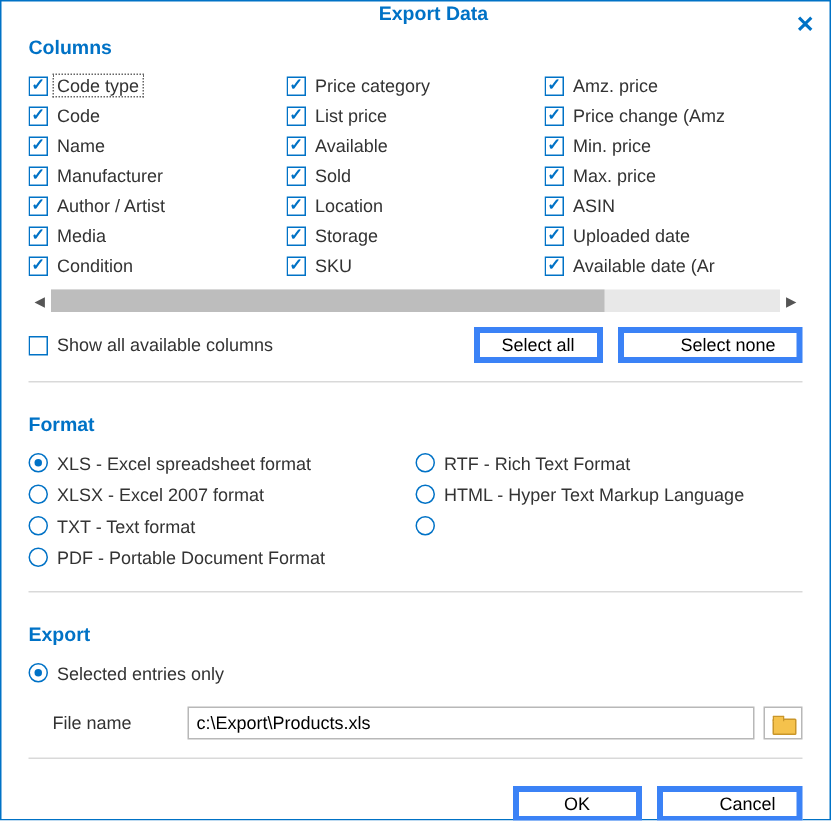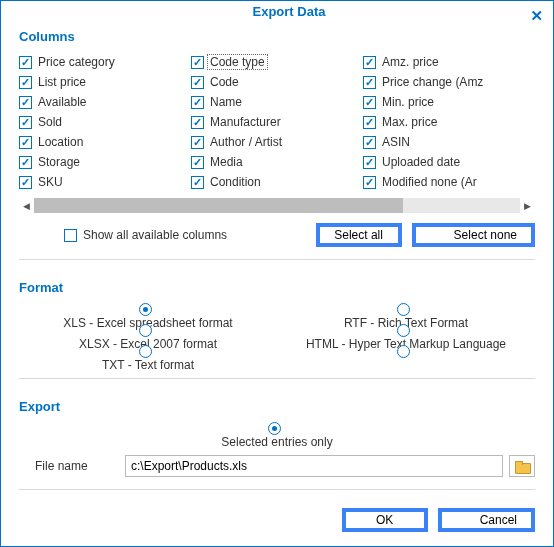--- a/index.html
+++ b/index.html
@@ -119,21 +119,20 @@
     left: 0;
     top: 0;
     bottom: 0;
     width: 76%;
     background: #bdbdbd;
   }
   .columns-footer {
     display: flex;
     align-items: center;
     margin-top: 10px;
-    margin-left: 45px;
   }
   .columns-footer .spacer { flex: 1; }
   .btn {
     border: 4px solid #3b82f6;
     background: #fff;
     height: 24px;
     min-width: 86px;
     padding: 0 14px;
     font-family: inherit;
     font-size: 12px;
@@ -142,21 +141,20 @@
   .btn + .btn { margin-left: 10px; padding-left: 38px; }
   .hr {
     border: none;
     border-top: 1px solid #d9d9d9;
     margin: 12px 0;
   }
   .radio-row {
     display: flex;
     align-items: center;
     height: 21px;
-    flex-direction: column;
   }
   .radio {
     width: 13px;
     height: 13px;
     border: 1px solid #0072c6;
     border-radius: 50%;
     margin-right: 6px;
     display: inline-flex;
     align-items: center;
     justify-content: center;
@@ -233,20 +231,50 @@
 <div class="dialog">
   <div class="titlebar">
     <span class="title">Export Data</span>
     <span class="close">✕</span>
   </div>
 
   <div class="content">
 
     <div class="section-header">Columns</div>
     <div class="columns-grid">
+      <div class="col" id="cols1">
+          <div class="chk-row">
+            <span class="chk checked"></span>
+            <span class="chk-label focused">Code type</span>
+          </div>
+          <div class="chk-row">
+            <span class="chk checked"></span>
+            <span class="chk-label">Code</span>
+          </div>
+          <div class="chk-row">
+            <span class="chk checked"></span>
+            <span class="chk-label">Name</span>
+          </div>
+          <div class="chk-row">
+            <span class="chk checked"></span>
+            <span class="chk-label">Manufacturer</span>
+          </div>
+          <div class="chk-row">
+            <span class="chk checked"></span>
+            <span class="chk-label">Author / Artist</span>
+          </div>
+          <div class="chk-row">
+            <span class="chk checked"></span>
+            <span class="chk-label">Media</span>
+          </div>
+          <div class="chk-row">
+            <span class="chk checked"></span>
+            <span class="chk-label">Condition</span>
+          </div>
+        </div>
       <div class="col" id="cols2">
           <div class="chk-row">
             <span class="chk checked"></span>
             <span class="chk-label">Price category</span>
           </div>
           <div class="chk-row">
             <span class="chk checked"></span>
             <span class="chk-label">List price</span>
           </div>
           <div class="chk-row">
@@ -263,50 +291,20 @@
           </div>
           <div class="chk-row">
             <span class="chk checked"></span>
             <span class="chk-label">Storage</span>
           </div>
           <div class="chk-row">
             <span class="chk checked"></span>
             <span class="chk-label">SKU</span>
           </div>
         </div>
-      <div class="col" id="cols1">
-          <div class="chk-row">
-            <span class="chk checked"></span>
-            <span class="chk-label focused">Code type</span>
-          </div>
-          <div class="chk-row">
-            <span class="chk checked"></span>
-            <span class="chk-label">Code</span>
-          </div>
-          <div class="chk-row">
-            <span class="chk checked"></span>
-            <span class="chk-label">Name</span>
-          </div>
-          <div class="chk-row">
-            <span class="chk checked"></span>
-            <span class="chk-label">Manufacturer</span>
-          </div>
-          <div class="chk-row">
-            <span class="chk checked"></span>
-            <span class="chk-label">Author / Artist</span>
-          </div>
-          <div class="chk-row">
-            <span class="chk checked"></span>
-            <span class="chk-label">Media</span>
-          </div>
-          <div class="chk-row">
-            <span class="chk checked"></span>
-            <span class="chk-label">Condition</span>
-          </div>
-        </div>
       <div class="col" id="cols3">
           <div class="chk-row">
             <span class="chk checked"></span>
             <span class="chk-label">Amz. price</span>
           </div>
           <div class="chk-row">
             <span class="chk checked"></span>
             <span class="chk-label">Price change (Amz</span>
           </div>
           <div class="chk-row">
@@ -320,21 +318,21 @@
           <div class="chk-row">
             <span class="chk checked"></span>
             <span class="chk-label">ASIN</span>
           </div>
           <div class="chk-row">
             <span class="chk checked"></span>
             <span class="chk-label">Uploaded date</span>
           </div>
           <div class="chk-row">
             <span class="chk checked"></span>
-            <span class="chk-label">Modified none (Ar</span>
+            <span class="chk-label">Available date (Ar</span>
           </div>
         </div>
     </div>
     <div class="hscroll">
       <div class="arrow">◀</div>
       <div class="track">
           <div class="thumb"></div>
         </div>
       <div class="arrow">▶</div>
     </div>
@@ -358,20 +356,24 @@
             <span>XLS - Excel spreadsheet format</span>
           </div>
           <div class="radio-row">
             <span class="radio"></span>
             <span>XLSX - Excel 2007 format</span>
           </div>
           <div class="radio-row">
             <span class="radio"></span>
             <span>TXT - Text format</span>
           </div>
+          <div class="radio-row">
+            <span class="radio"></span>
+            <span>PDF - Portable Document Format</span>
+          </div>
         </div>
       <div class="col" id="fmt2">
           <div class="radio-row">
             <span class="radio"></span>
             <span>RTF - Rich Text Format</span>
           </div>
           <div class="radio-row">
             <span class="radio"></span>
             <span>HTML - Hyper Text Markup Language</span>
           </div>

